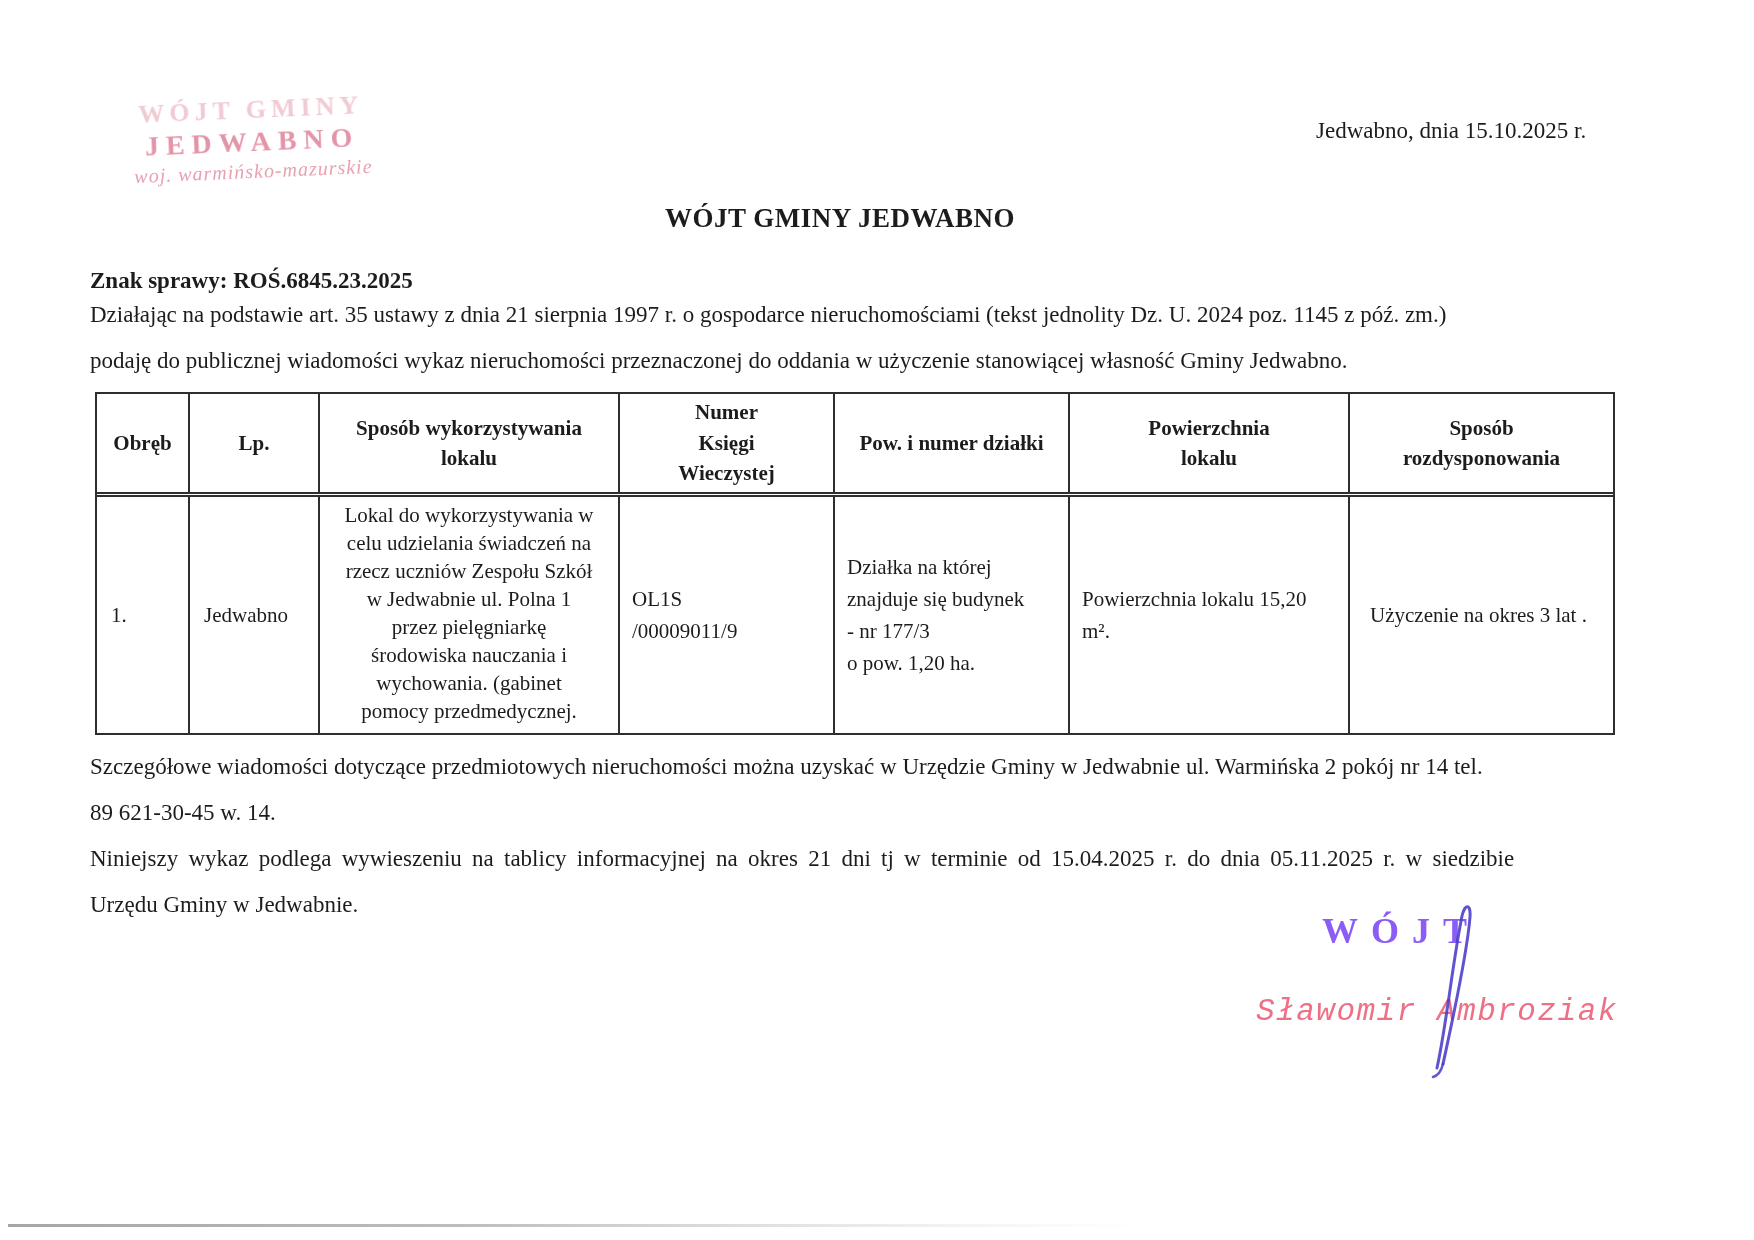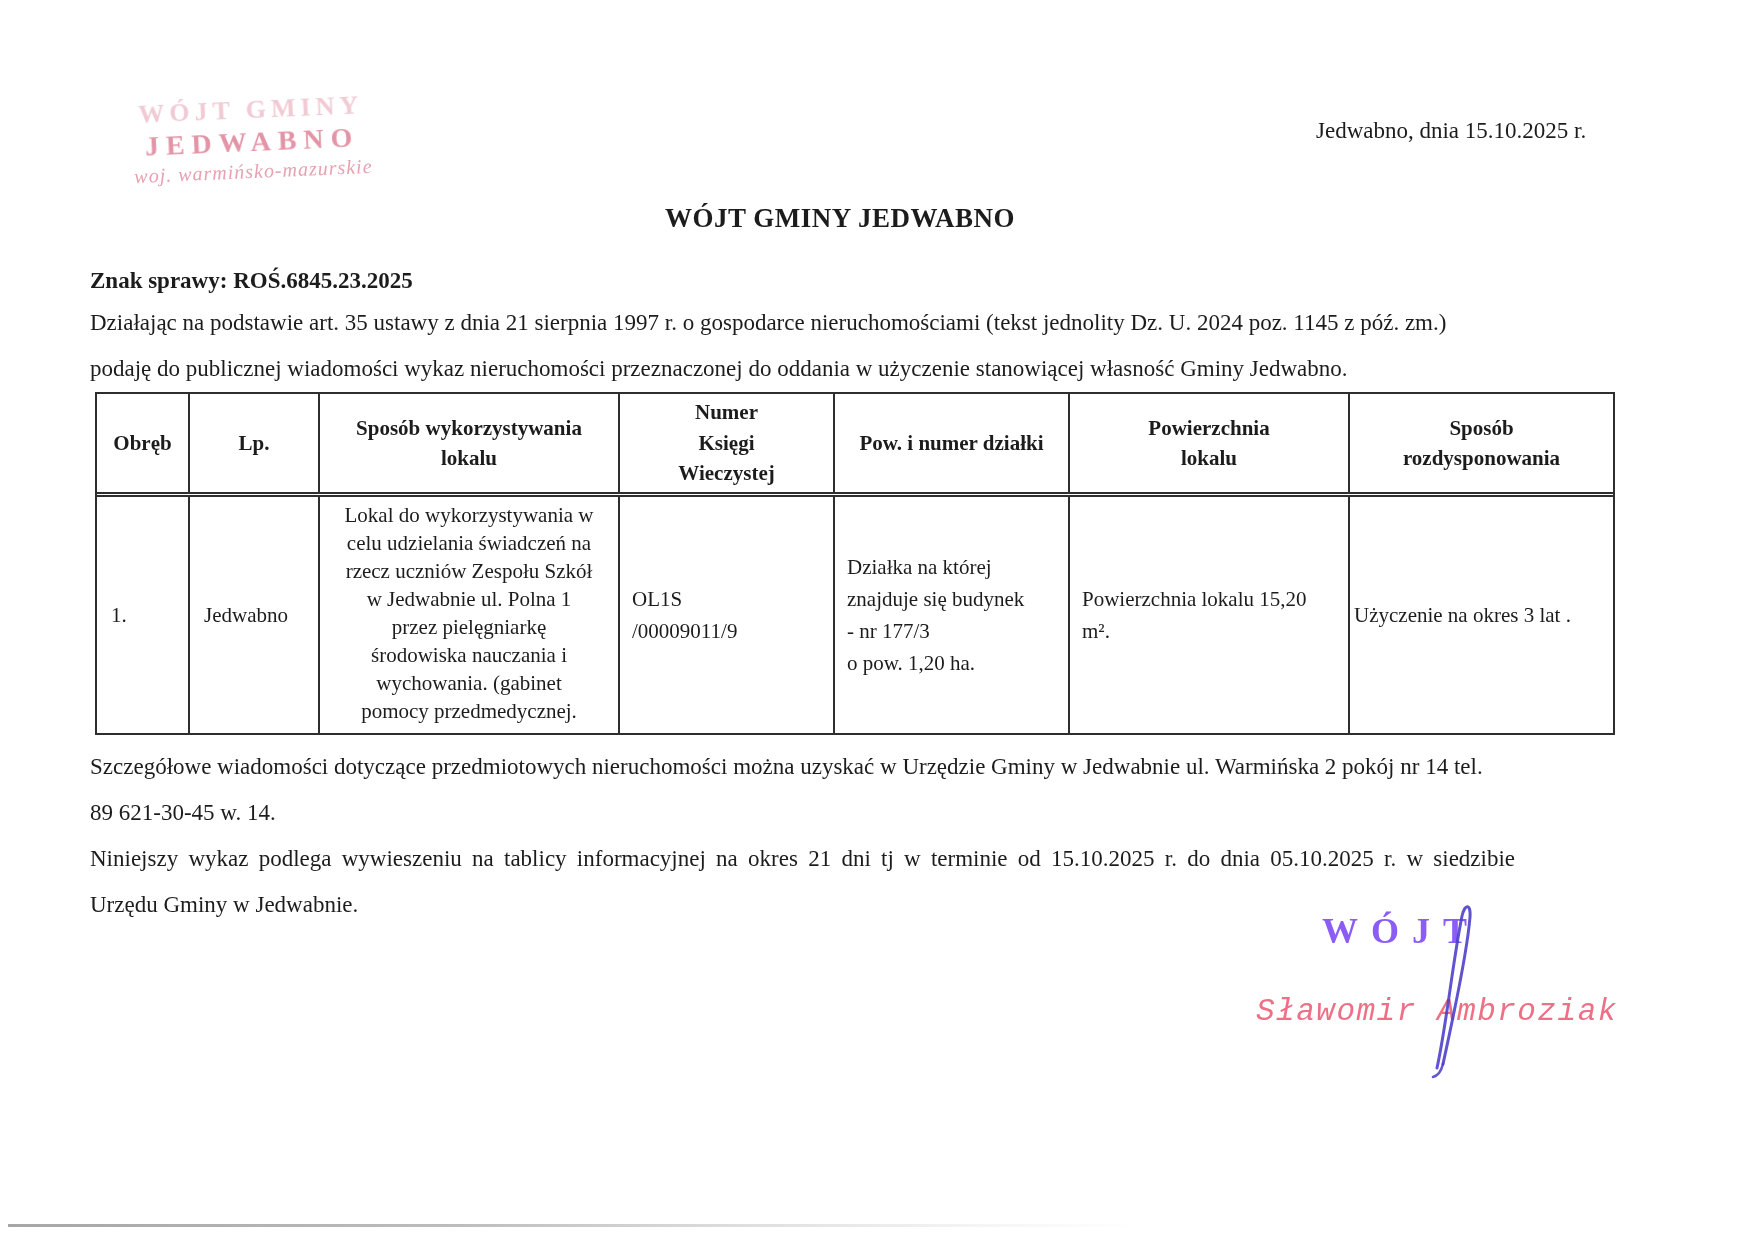--- a/index.html
+++ b/index.html
@@ -34,21 +34,21 @@
   
   .dateline{position:absolute;left:1316px;top:118px;font-size:23px;}
   .doc-title{
     position:absolute;left:90px;top:203px;width:1500px;
     text-align:center;font-weight:bold;font-size:27px;letter-spacing:.5px;
   }
   .case-no{position:absolute;left:90px;top:268px;font-size:23px;font-weight:bold;}
   .para{position:absolute;left:90px;width:1545px;font-size:23px;}
   .para .line{height:46px;line-height:46px;white-space:nowrap;}
   .para .stretched{word-spacing:4.5px;}
-  #intro{top:300px;}
+  #intro{top:292px;}
   #contact{top:744px;}
   #notice{top:836px;}
   
   .wykaz{
     position:absolute;left:95px;top:392px;width:1520px;
     border:2px solid #2e2e2e;box-sizing:border-box;
     font-size:21px;
   }
   .thead,.trow{display:grid;grid-template-columns:93px 130px 300px 215px 235px 280px 263px;}
   .thead{border-bottom:5px double #2e2e2e;}
@@ -60,21 +60,21 @@
   .cell:last-child{border-right:none;}
   .thead .cell{
     height:98px;font-weight:bold;text-align:center;align-items:center;
     line-height:1.45;
   }
   .trow .cell{height:236px;}
   .lines{white-space:pre-line;}
   .cell-usage{justify-content:flex-start;text-align:center;line-height:28px;padding-top:4px;}
   .cell-lp,.cell-obreb{padding-left:14px;}
   .cell-ksiega,.cell-dzialka,.cell-pow{line-height:32px;}
-  .cell-disposal{padding-left:4px;}
+  .cell-disposal{padding-left:20px;}
   
   .sig-role{
     position:absolute;left:1322px;top:910px;
     font-size:36px;font-weight:bold;letter-spacing:13px;
     color:#8b5cf6;filter:blur(.2px);text-align:right;
   }
   .sig-name{
     position:absolute;left:1256px;top:994px;
     font-size:31px;font-style:italic;letter-spacing:1.5px;
     color:#ee7086;filter:blur(.2px);font-family:Liberation Mono, monospace;
@@ -145,21 +145,21 @@
       <div class="cell cell-disposal">Użyczenie na okres 3 lat .</div>
     </div>
   </div>
 
   <div class="para" id="contact">
     <div class="line">Szczegółowe wiadomości dotyczące przedmiotowych nieruchomości można uzyskać w Urzędzie Gminy w Jedwabnie ul. Warmińska 2 pokój nr 14 tel.</div>
     <div class="line">89 621-30-45 w. 14.</div>
   </div>
 
   <div class="para" id="notice">
-    <div class="line stretched">Niniejszy wykaz podlega wywieszeniu na tablicy informacyjnej na okres 21 dni tj w terminie od 15.10.2025 r. do dnia 05.10.2025 r. w siedzibie</div>
+    <div class="line stretched">Niniejszy wykaz podlega wywieszeniu na tablicy informacyjnej na okres 21 dni tj w terminie od 15.04.2025 r. do dnia 05.11.2025 r. w siedzibie</div>
     <div class="line">Urzędu Gminy w Jedwabnie.</div>
   </div>
 
   <div class="sig-role">WÓJT</div>
   <div class="sig-name">Sławomir Ambroziak</div>
 
   <svg class="pen" viewBox="0 0 1754 1240" xmlns="http://www.w3.org/2000/svg">
     <path d="M 1437 1068 C 1447 1022, 1452 966, 1462 916 C 1465 903, 1471 904, 1470 917 C 1467 956, 1452 1022, 1443 1064" fill="none" stroke="#4a3bc8" stroke-width="3" stroke-linecap="round" opacity="0.88"></path>
     <path d="M 1443 1064 C 1441 1072, 1437 1076, 1433 1077" fill="none" stroke="#4a3bc8" stroke-width="2.6" stroke-linecap="round" opacity="0.85"></path>
   </svg>

